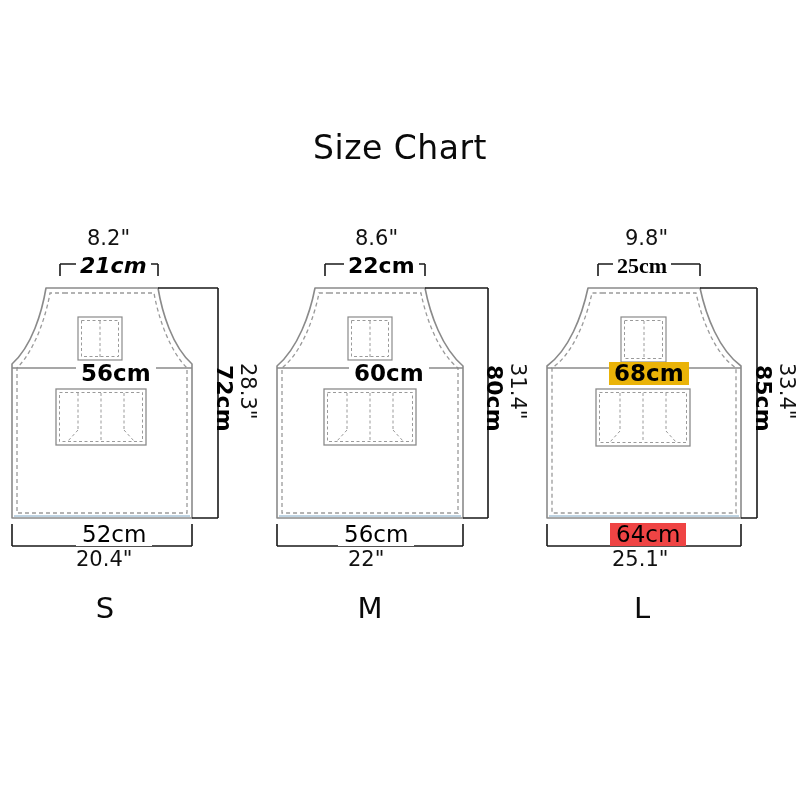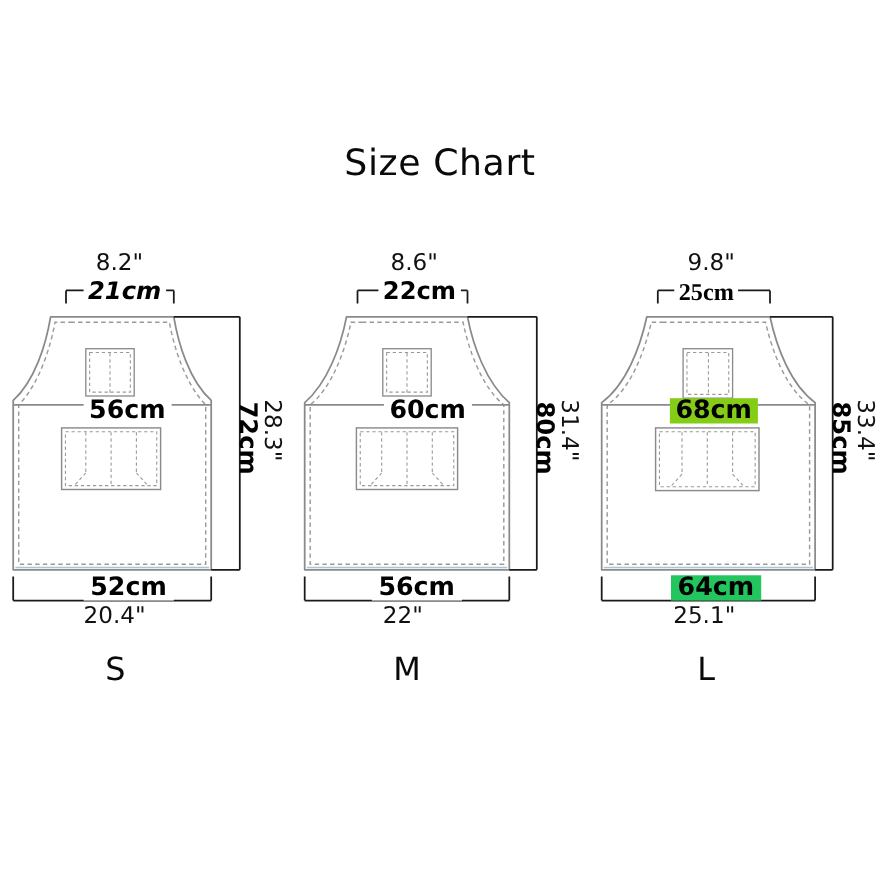--- a/index.html
+++ b/index.html
@@ -45,21 +45,21 @@
     white-space: nowrap;
     line-height: 1;
   }
   .lbl-in {
     font-size: 21px;
     font-weight: 400;
     color: #111;
   }
   .lbl-cm {
     font-size: 23px;
-    font-weight: 700;
+    font-weight: 400;
     color: #000;
   }
   .lbl-cm-top {
     font-size: 22px;
     font-weight: 700;
     color: #000;
   }
   .lbl-width-inner {
     font-size: 23px;
     font-weight: 700;
@@ -186,20 +186,20 @@
   <div class="lbl lbl-cm-top" style="left:344px; top:255px; background:#fff; padding:0 4px;">22cm</div>
   <div class="lbl lbl-width-inner" style="left:337px; top:362px; background:#fff; padding:0 5px;margin-left:12px;">60cm</div>
   <div class="lbl lbl-cm" style="left:338px; top:523px; background:#fff; padding:0 6px;">56cm</div>
   <div class="lbl lbl-in" style="left:348px; top:549px;">22"</div>
   <div class="lbl lbl-vert-cm" style="left:505px; top:365px;">80cm</div>
   <div class="lbl lbl-vert-in" style="left:528px; top:363px;">31.4"</div>
   <div class="size-name" style="left:345px; top:594px; width:50px;">M</div>
 
   <div class="lbl lbl-in" style="left:625px; top:228px;">9.8"</div>
   <div class="lbl lbl-cm-top" style="left:613px; top:255px; background:#fff; padding:0 4px;font-family:Liberation Serif, serif;">25cm</div>
-  <div class="lbl lbl-width-inner" style="left:609px; top:362px; background:#84cc16; padding:0 5px;">68cm</div>
-  <div class="lbl lbl-cm" style="left:610px; top:523px; background:#22c55e; padding:0 6px;">64cm</div>
+  <div class="lbl lbl-width-inner" style="left:609px; top:362px; background:#eab308; padding:0 5px;">68cm</div>
+  <div class="lbl lbl-cm" style="left:610px; top:523px; background:#ef4444; padding:0 6px;">64cm</div>
   <div class="lbl lbl-in" style="left:612px; top:549px;">25.1"</div>
   <div class="lbl lbl-vert-cm" style="left:774px; top:365px;">85cm</div>
   <div class="lbl lbl-vert-in" style="left:797px; top:363px;">33.4"</div>
   <div class="size-name" style="left:617px; top:594px; width:50px;">L</div>
 
 </div>
 
 </body></html>

